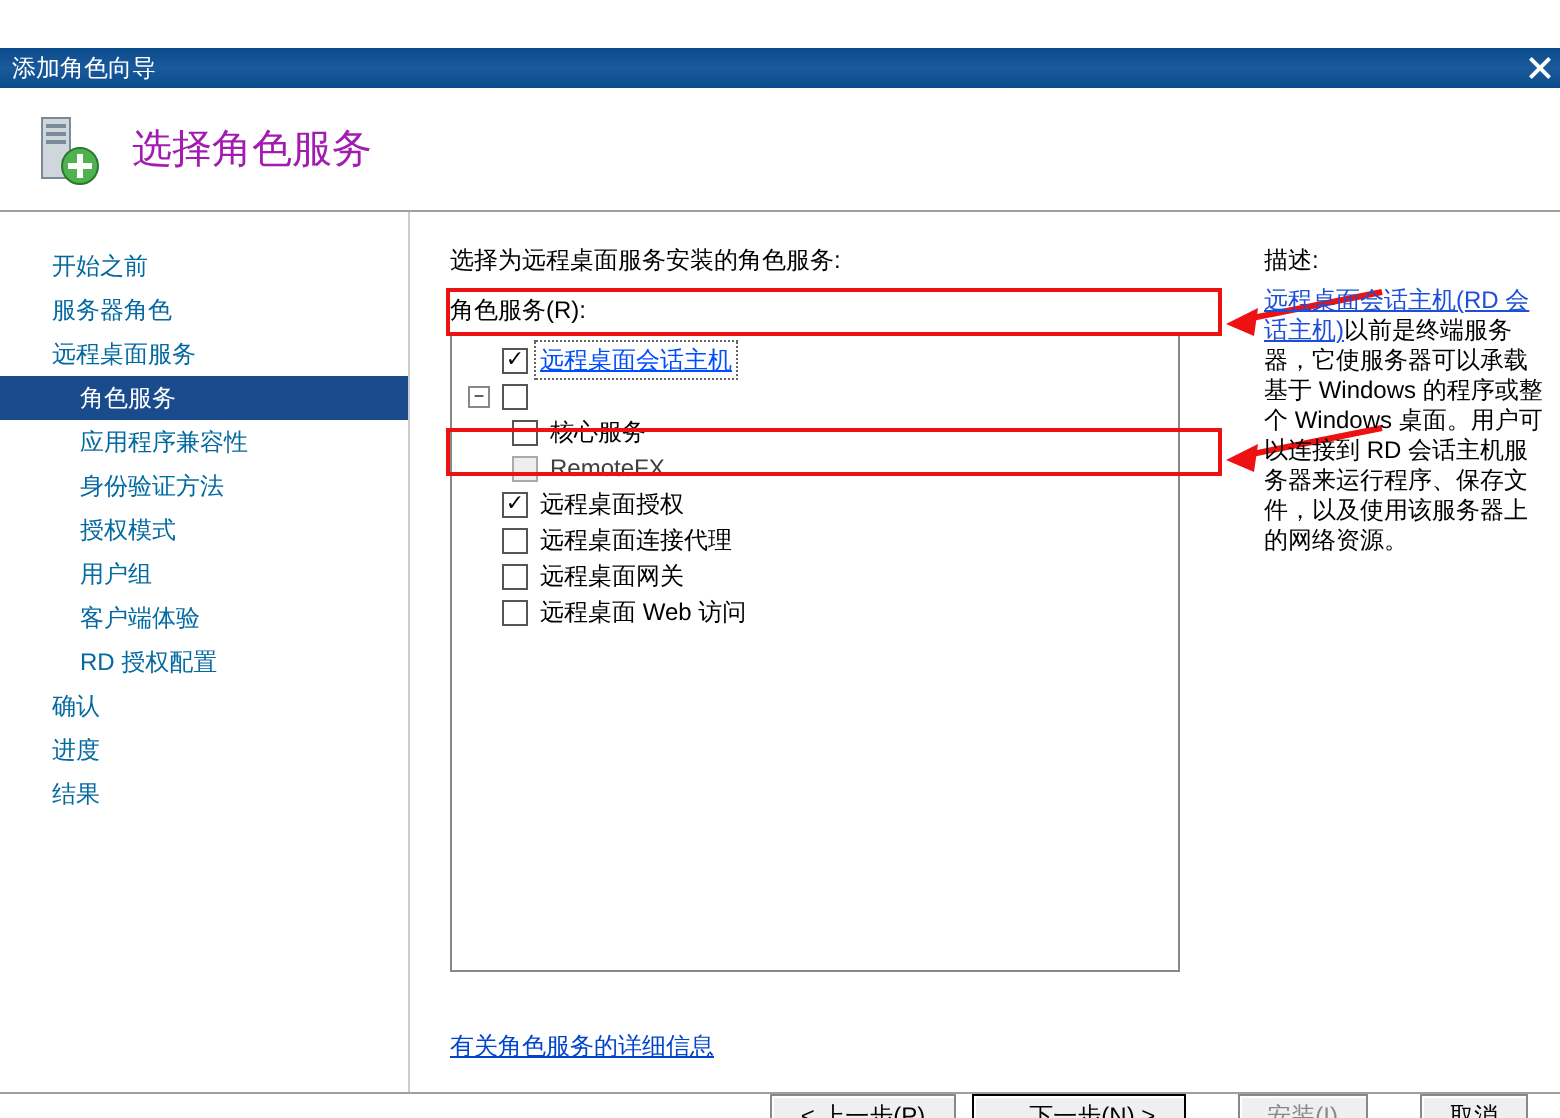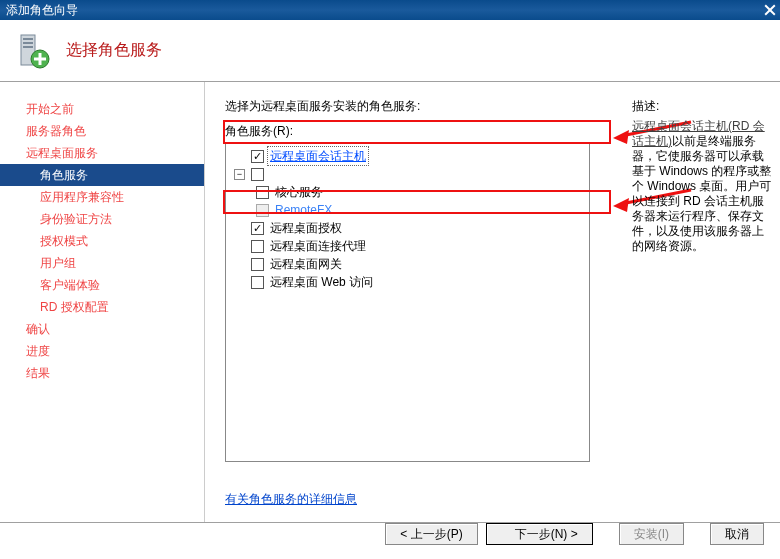--- a/index.html
+++ b/index.html
@@ -15,56 +15,57 @@
   }
 
   .titlebar {
     background: linear-gradient(to bottom, #0a4b8c 0%, #1a5a9c 50%, #0a4b8c 100%);
     color: #fff;
     height: 20px;
     line-height: 20px;
     padding: 0 6px;
     font-size: 12px;
     position: relative;
+    margin-top: 24px;
   }
   .titlebar .close {
     position: absolute;
     right: 0; top: 0;
     width: 20px; height: 20px;
     display: flex; align-items: center; justify-content: center;
   }
   .titlebar .close svg { width: 12px; height: 12px; }
 
   .header {
     background: #fff;
     height: 62px;
     border-bottom: 1px solid #a0a0a0;
     display: flex;
     align-items: center;
     padding: 0 12px;
     gap: 14px;
   }
   .header .hicon { width: 40px; height: 40px; flex: 0 0 auto; }
-  .header .htitle { font-size: 16px; color: #b91c1c; }
+  .header .htitle { font-size: 20px; color: #a21caf; }
 
   .body {
     display: flex;
     height: 440px;
     position: relative;
   }
 
   .sidebar {
     width: 205px;
     flex: 0 0 auto;
     border-right: 1px solid #ccc;
     padding-top: 16px;
   }
   .sidebar .step {
     padding: 3px 0 3px 26px;
-    color: #ef4444;
+    color: #0369a1;
     cursor: default;
     line-height: 16px;
   }
   .sidebar .step.sub { padding-left: 40px; }
   .sidebar .step.selected {
     background: #1a4b8c;
     color: #fff;
   }
 
   .main {
@@ -114,41 +115,41 @@
     line-height: 1;
     color: #000;
   }
   .tree-cb.disabled { background: #eee; border-color:#aaa; }
   .tree-label { padding: 0 2px; text-align: right; }
   .tree-label.focus {
     color: #004cff;
     text-decoration: underline;
     outline: 1px dotted #666;
   }
-  .tree-label.disabled { color: #3b82f6; }
+  .tree-label.disabled { color: #404040; }
 
   .highlight-red {
     position: absolute;
     border: 2px solid #e11;
     pointer-events: none;
   }
   .arrow-red {
     position: absolute;
     pointer-events: none;
   }
 
   .desc-panel {
     position: absolute;
     left: 632px;
     top: 16px;
     width: 140px;
   }
   .desc-title { margin-bottom: 4px; }
   .desc-body { line-height: 15px; }
-  .desc-body a { color: #404040; text-decoration: underline; cursor: pointer; }
+  .desc-body a { color: #1d4ed8; text-decoration: underline; cursor: pointer; }
 
   .learn-link {
     position: absolute;
     left: 20px;
     bottom: 14px;
     text-align: center;
   }
   .learn-link a { color: #0044cc; text-decoration: underline; cursor: pointer; }
 
   .footer {

